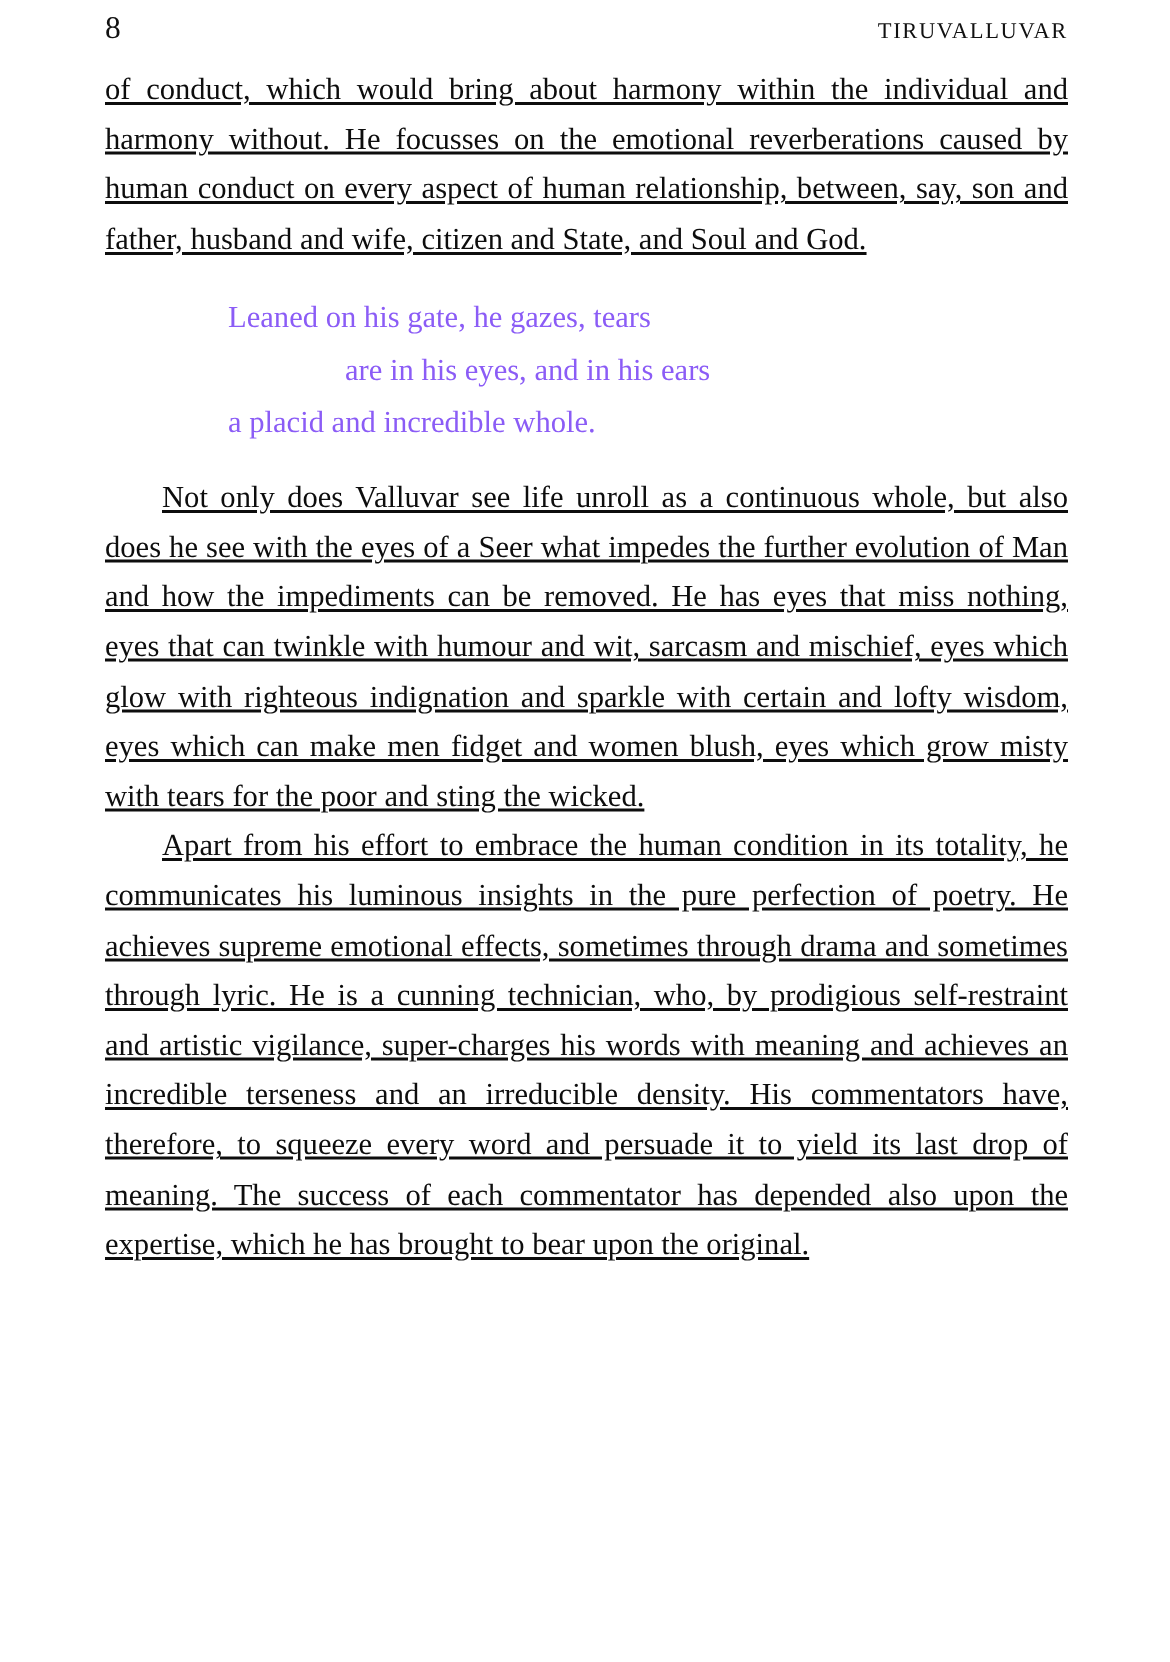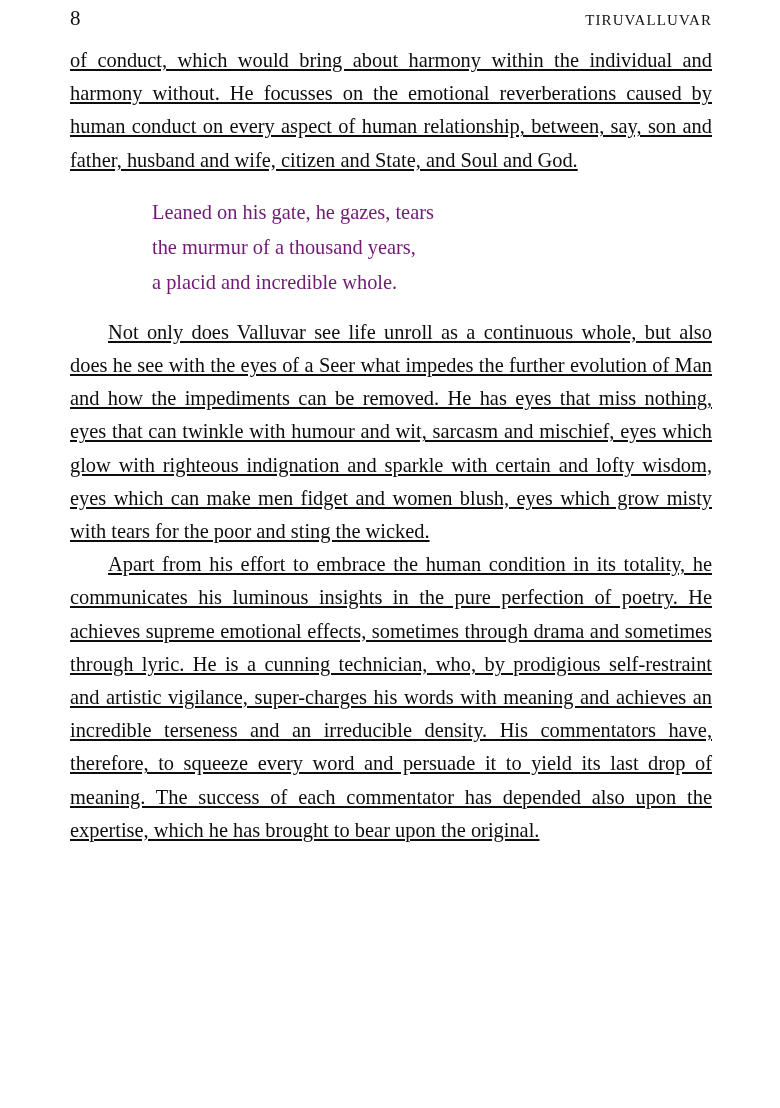--- a/index.html
+++ b/index.html
@@ -75,21 +75,21 @@
 
   
   .verse {
     margin: 18px 0 16px 0;
     font-size: 20.4px;
     line-height: 35px;
   }
   .verse .vline {
     white-space: pre;
     display: block;
-    color: #701a75;
+    color: #8b5cf6;
   }
   .verse .vline.lvl-a { padding-left: 82px; }
   .verse .vline.lvl-b { padding-left: 160px; }
 </style>
 </head>
 <body>
 
 <div class="page">
 
   <div class="running-head">
@@ -97,21 +97,21 @@
     <span class="head-title">TIRUVALLUVAR</span>
   </div>
 
   <div class="textblock">
 
     <p class="para">of conduct, which would bring about harmony within the individual and harmony without. He focusses on the emotional reverberations caused by human conduct on every aspect of human relationship, between, say, son and father, husband and wife, citizen and State, and Soul and God.</p>
 
 
     <div class="verse">
       <span class="vline lvl-a">Leaned on his gate, he gazes, tears</span>
-      <span class="vline lvl-a">the murmur of a thousand years,</span>
+      <span class="vline lvl-b">are in his eyes, and in his ears</span>
       <span class="vline lvl-a">a placid and incredible whole.</span>
     </div>
 
     <p class="para indent">Not only does Valluvar see life unroll as a continuous whole, but also does he see with the eyes of a Seer what impedes the further evolution of Man and how the impediments can be removed. He has eyes that miss nothing, eyes that can twinkle with humour and wit, sarcasm and mischief, eyes which glow with righteous indignation and sparkle with certain and lofty wisdom, eyes which can make men fidget and women blush, eyes which grow misty with tears for the poor and sting the wicked.</p>
 
     <p class="para indent">Apart from his effort to embrace the human condition in its totality, he communicates his luminous insights in the pure perfection of poetry. He achieves supreme emotional effects, sometimes through drama and sometimes through lyric. He is a cunning technician, who, by prodigious self-restraint and artistic vigilance, super-charges his words with meaning and achieves an incredible terseness and an irreducible density. His commentators have, therefore, to squeeze every word and persuade it to yield its last drop of meaning. The success of each commentator has depended also upon the expertise, which he has brought to bear upon the original.</p>
 
   </div>
 </div>
 

